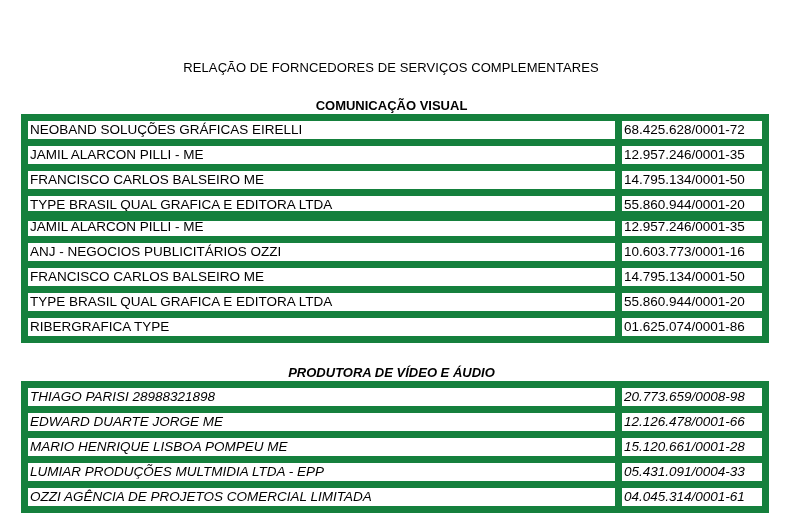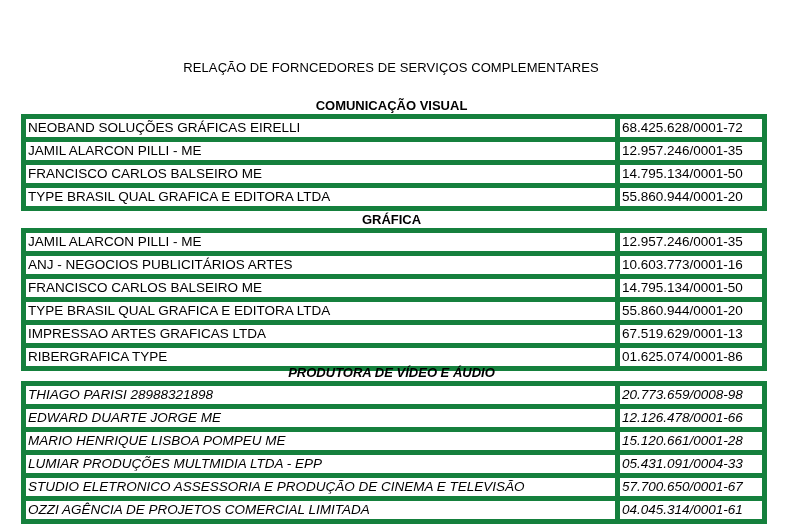--- a/index.html
+++ b/index.html
@@ -37,21 +37,21 @@
       height: 17px;
       line-height: 17px;
       margin-bottom: 0;
     }
     table.suppliers {
       border-collapse: collapse;
       width: 741px;
       table-layout: fixed;
     }
     table.suppliers td {
-      border: 5px solid #15803d;
+      border: 7px solid #15803d;
       height: 18px;
       padding: 0 0 0 2px;
       font-size: 13.5px;
       line-height: 18px;
       white-space: nowrap;
       overflow: hidden;
       vertical-align: middle;
       margin-top: 44px;
     }
     table.suppliers col.name-col { width: 594px; }
@@ -84,46 +84,41 @@
       </tr>
       <tr>
         <td>TYPE BRASIL QUAL GRAFICA E EDITORA LTDA</td>
         <td>55.860.944/0001-20</td>
       </tr>
     </tbody>
   </table>
 </div>
 
 <div class="section" style="top:211px;">
-  <div class="section-title">GRÁFICA</div>
   <table class="suppliers">
     <colgroup>
         <col class="name-col">
         <col class="cnpj-col">
       </colgroup>
     <tbody>
       <tr>
         <td>JAMIL ALARCON PILLI - ME</td>
         <td>12.957.246/0001-35</td>
       </tr>
       <tr>
-        <td>ANJ - NEGOCIOS PUBLICITÁRIOS ARTES</td>
+        <td>ANJ - NEGOCIOS PUBLICITÁRIOS OZZI</td>
         <td>10.603.773/0001-16</td>
       </tr>
       <tr>
         <td>FRANCISCO CARLOS BALSEIRO ME</td>
         <td>14.795.134/0001-50</td>
       </tr>
       <tr>
         <td>TYPE BRASIL QUAL GRAFICA E EDITORA LTDA</td>
         <td>55.860.944/0001-20</td>
-      </tr>
-      <tr>
-        <td>IMPRESSAO ARTES GRAFICAS LTDA</td>
-        <td>67.519.629/0001-13</td>
       </tr>
       <tr>
         <td>RIBERGRAFICA TYPE</td>
         <td>01.625.074/0001-86</td>
       </tr>
     </tbody>
   </table>
 </div>
 
 <div class="section" style="top:364px;font-style:italic;">
@@ -144,22 +139,18 @@
       </tr>
       <tr>
         <td>MARIO HENRIQUE LISBOA POMPEU ME</td>
         <td>15.120.661/0001-28</td>
       </tr>
       <tr>
         <td>LUMIAR PRODUÇÕES MULTMIDIA LTDA - EPP</td>
         <td>05.431.091/0004-33</td>
       </tr>
       <tr>
-        <td>STUDIO ELETRONICO ASSESSORIA E PRODUÇÃO DE CINEMA E TELEVISÃO</td>
-        <td>57.700.650/0001-67</td>
-      </tr>
-      <tr>
         <td>OZZI AGÊNCIA DE PROJETOS COMERCIAL LIMITADA</td>
         <td>04.045.314/0001-61</td>
       </tr>
     </tbody>
   </table>
 </div>
 
 </body></html>

